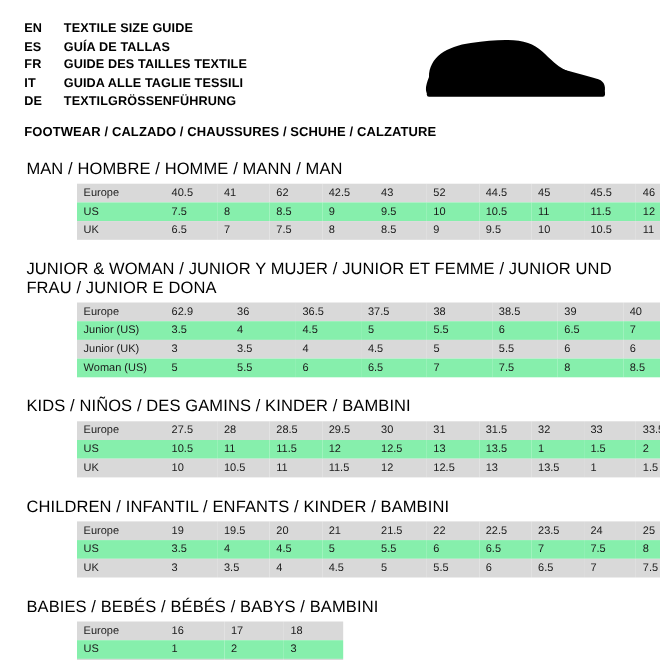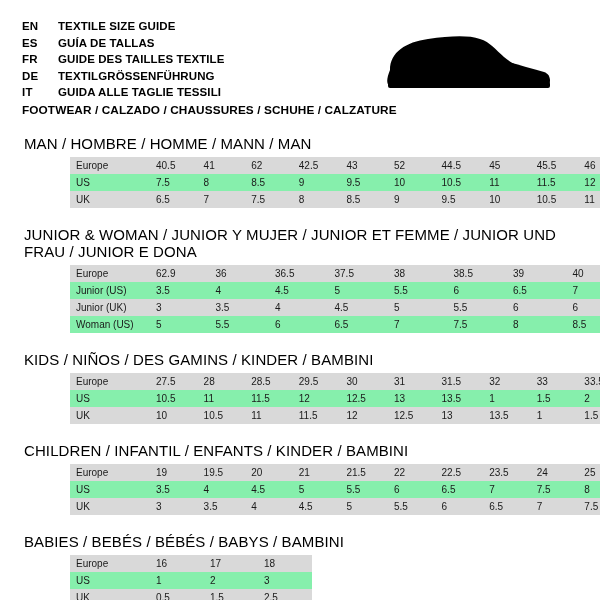--- a/index.html
+++ b/index.html
@@ -43,21 +43,21 @@
     letter-spacing: 0.2px;
   }
   .lang-title {
     letter-spacing: 0.1px;
   }
   .shoe-art {
     margin-top: 12px;
     margin-right: 26px;
   }
   .footwear-line {
-    margin-top: 2px;
+    margin-top: 12px;
     font-size: 11.8px;
     font-weight: bold;
     letter-spacing: 0.1px;
   }
   
   .section {
     margin-top: 18px;
   }
   .section-title {
     font-size: 15px;
@@ -108,26 +108,26 @@
       </div>
       <div class="lang-row">
         <span class="lang-code">ES</span>
         <span class="lang-title">GUÍA DE TALLAS</span>
       </div>
       <div class="lang-row">
         <span class="lang-code">FR</span>
         <span class="lang-title">GUIDE DES TAILLES TEXTILE</span>
       </div>
       <div class="lang-row">
+        <span class="lang-code">IT</span>
+        <span class="lang-title">GUIDA ALLE TAGLIE TESSILI</span>
+      </div>
+      <div class="lang-row">
         <span class="lang-code">DE</span>
         <span class="lang-title">TEXTILGRÖSSENFÜHRUNG</span>
-      </div>
-      <div class="lang-row">
-        <span class="lang-code">IT</span>
-        <span class="lang-title">GUIDA ALLE TAGLIE TESSILI</span>
       </div>
     </div>
 
     <div class="shoe-art">
       <svg width="172" height="62" viewBox="0 0 172 62" aria-hidden="true">
         <path fill="#000000" d="M10 40 C10 22 26 12 48 9 C70 6 88 5 100 9 C110 12 116 20 124 27 C134 36 150 40 162 43 C170 45 171 52 168 56 L12 56 C6 56 6 50 10 40 Z"></path>
         <path fill="#000000" d="M120 30 C132 33 150 38 164 42 C170 44 171 50 169 55 L118 55 C116 46 116 37 120 30 Z"></path>
         <rect x="8" y="52" width="162" height="6" rx="2" fill="#000000"></rect>
       </svg>
     </div>

